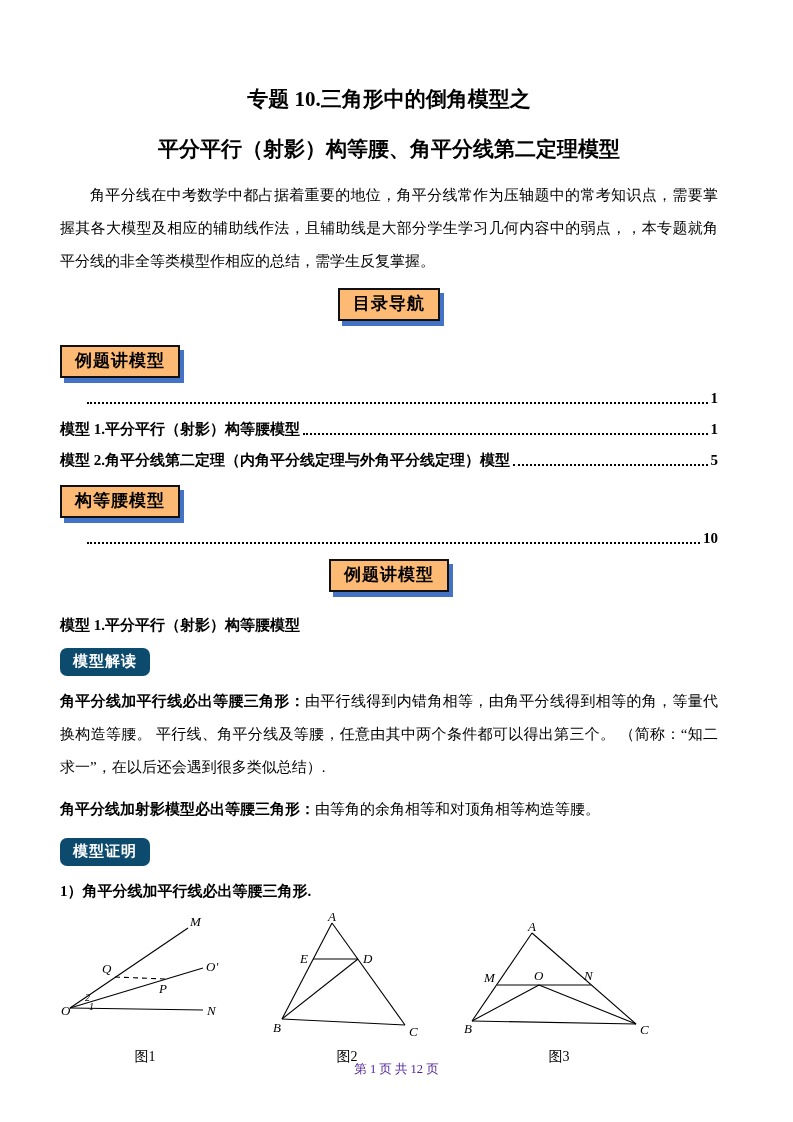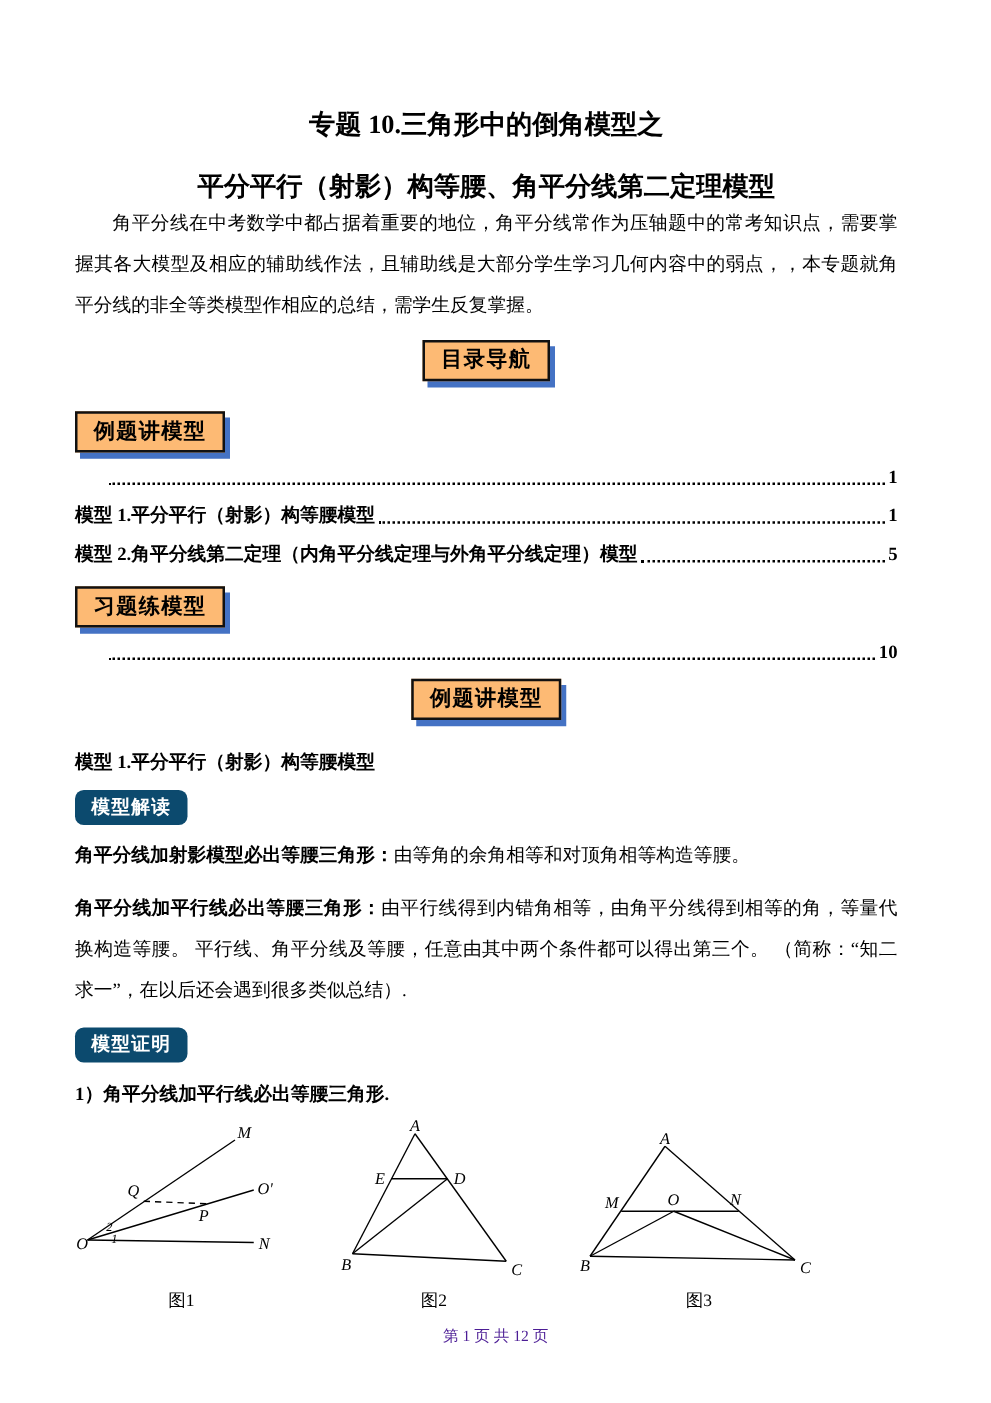--- a/index.html
+++ b/index.html
@@ -15,21 +15,21 @@
     padding: 86px 75px 0 60px;
     overflow: hidden;
   }
   .title {
     text-align: center;
     font-weight: bold;
     font-size: 21px;
     line-height: 1.25;
   }
   .title.t1 { margin-bottom: 24px; }
-  .title.t2 { }
+  .title.t2 { margin-bottom: 16px; }
   .intro {
     font-size: 15px;
     line-height: 33px;
     text-align: justify;
     text-indent: 2em;
     margin-bottom: 10px;
   }
   .center-row { text-align: center; }
   .left-row { text-align: left; }
   .shadow-box {
@@ -156,44 +156,44 @@
     <span class="page-num">1</span>
   </div>
 
   <div class="leader-row">
     <span class="entry-label">模型 2.角平分线第二定理（内角平分线定理与外角平分线定理）模型</span>
     <span class="dots"></span>
     <span class="page-num">5</span>
   </div>
 
   <div class="left-row sec2-row">
-    <span class="shadow-box">习题练模型</span>
+    <span class="shadow-box">构等腰模型</span>
   </div>
 
   <div class="leader-row solo">
     <span class="dots"></span>
     <span class="page-num">10</span>
   </div>
 
   <div class="center-row center-sec-row">
     <span class="shadow-box">例题讲模型</span>
   </div>
 
   <div class="model-heading">模型 1.平分平行（射影）构等腰模型</div>
 
   <div class="badge-row">
     <span class="badge">模型解读</span>
   </div>
 
   <p class="body-para">
+    <span class="lead">角平分线加平行线必出等腰三角形：</span><span>由平行线得到内错角相等，由角平分线得到相等的角，等量代换构造等腰。 平行线、角平分线及等腰，任意由其中两个条件都可以得出第三个。 （简称：“知二求一”，在以后还会遇到很多类似总结）.</span>
+  </p>
+
+  <p class="body-para">
     <span class="lead">角平分线加射影模型必出等腰三角形：</span><span>由等角的余角相等和对顶角相等构造等腰。</span>
-  </p>
-
-  <p class="body-para">
-    <span class="lead">角平分线加平行线必出等腰三角形：</span><span>由平行线得到内错角相等，由角平分线得到相等的角，等量代换构造等腰。 平行线、角平分线及等腰，任意由其中两个条件都可以得出第三个。 （简称：“知二求一”，在以后还会遇到很多类似总结）.</span>
   </p>
 
   <div class="badge-row proof">
     <span class="badge">模型证明</span>
   </div>
 
   <div class="proof-item">1）角平分线加平行线必出等腰三角形.</div>
 
   <div class="figures-row">
 

